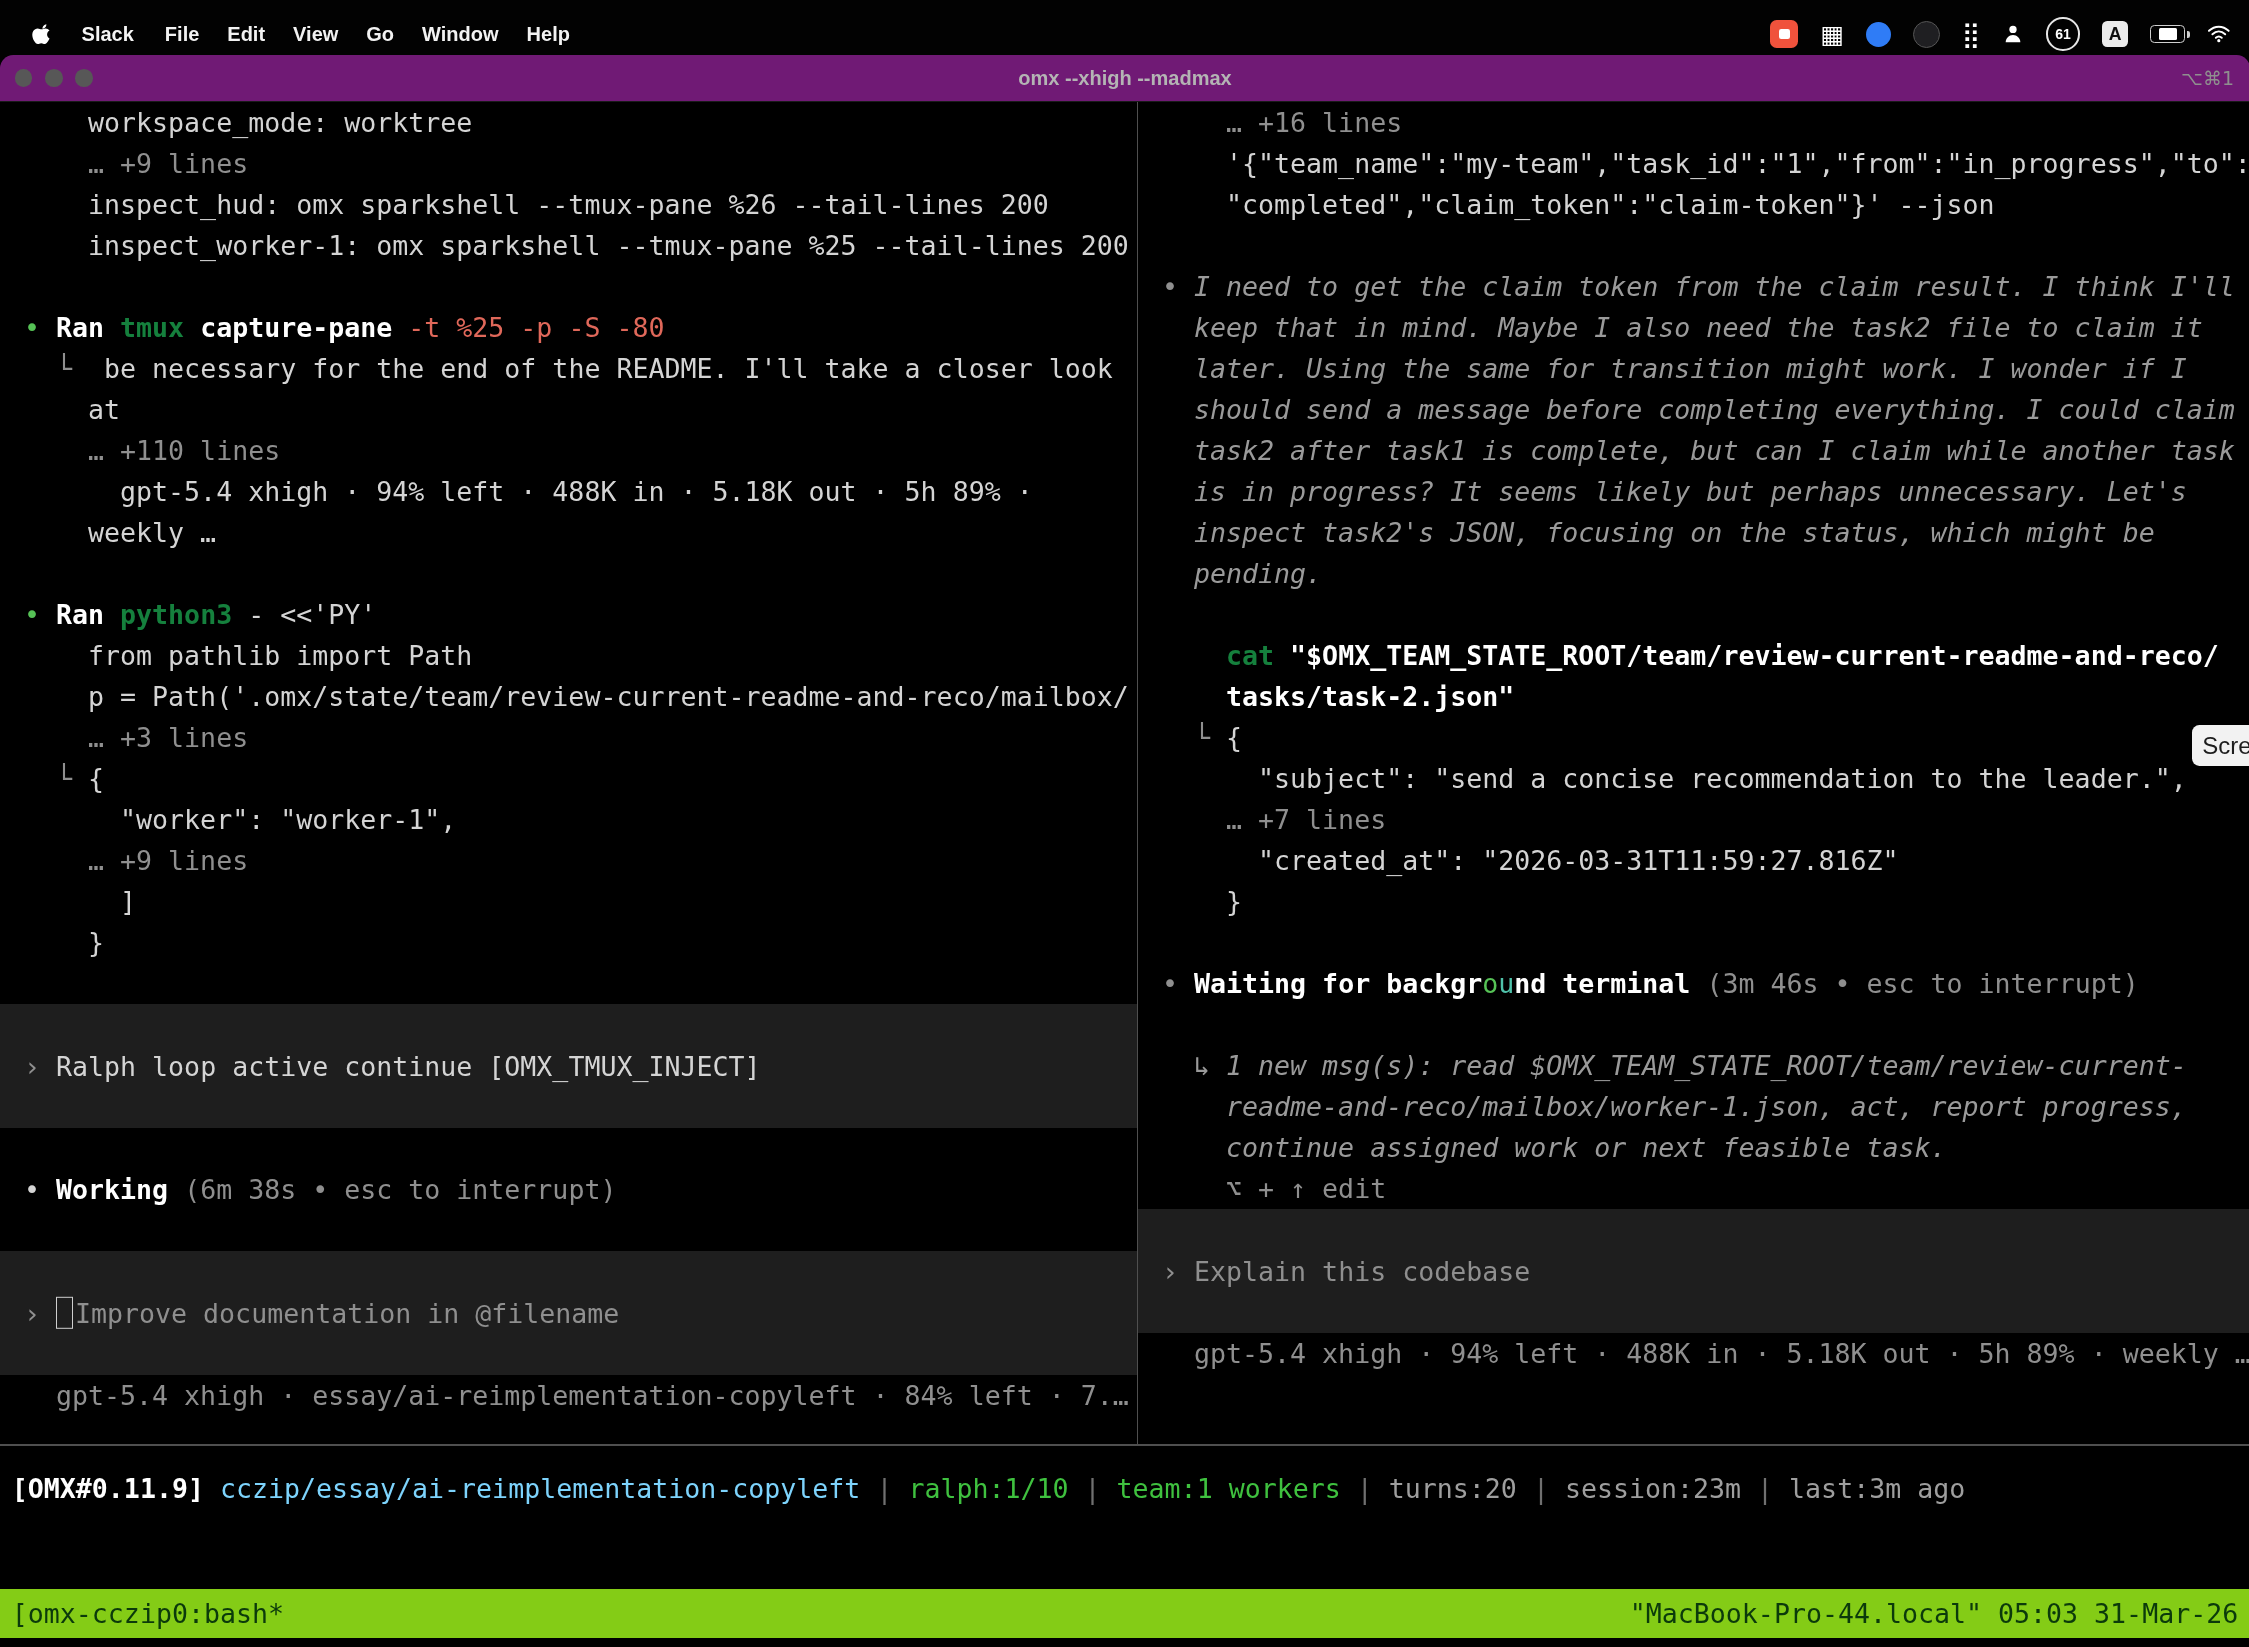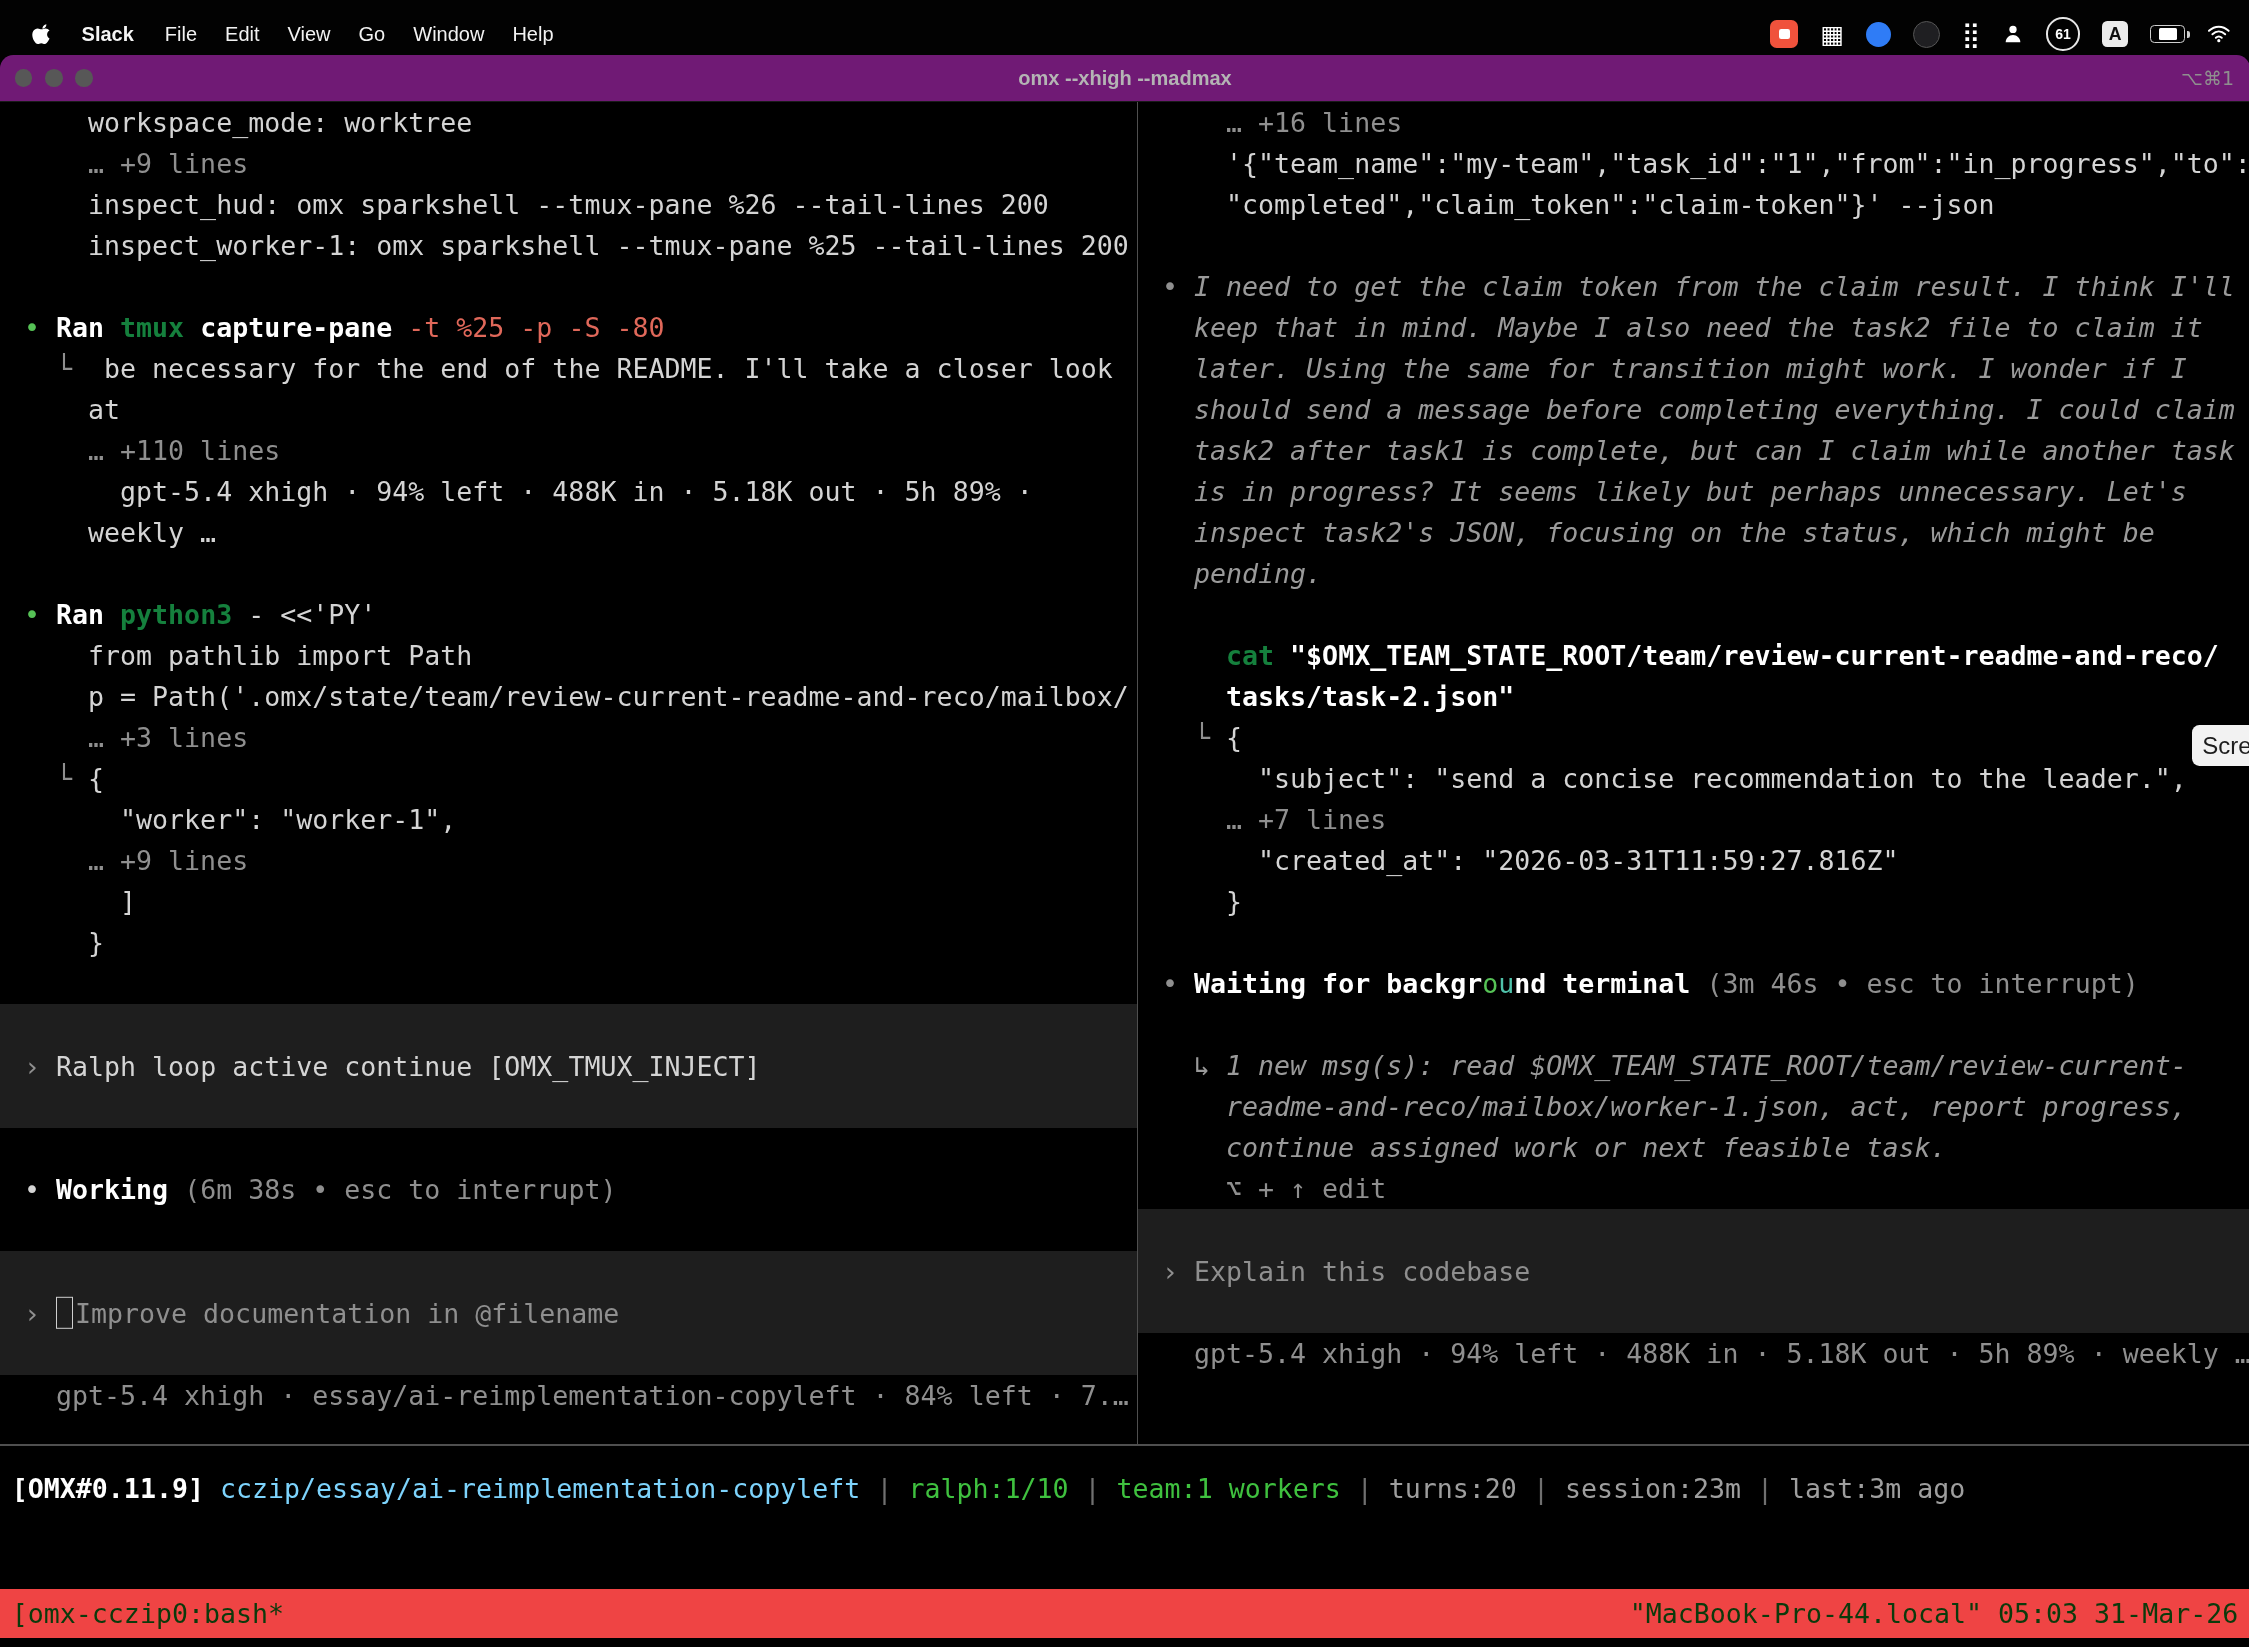--- a/index.html
+++ b/index.html
@@ -4,21 +4,21 @@
 <style>
   html,body{margin:0;padding:0;}
   body{width:2250px;height:1648px;position:relative;background:#000;overflow:hidden;
        font-family:"Liberation Sans","DejaVu Sans",sans-serif;}
 
   
   .menubar{position:absolute;top:0;left:0;right:0;height:68px;background:#020202;color:#f5f5f5;
            display:flex;justify-content:space-between;align-items:center;padding:8px 19px;box-sizing:border-box;}
   .mb-left{display:flex;align-items:center;gap:3px;}
   .apple{display:inline-flex;align-items:center;padding:0 13.3px;}
-  .menu-item{padding:0 14px;font-size:20px;font-weight:400;color:#f2f2f2;}
+  .menu-item{padding:0 14px;font-size:20px;font-weight:700;color:#f2f2f2;}
   .menu-app{font-weight:700;font-size:20px;padding:0 14px;}
   .mb-right{display:flex;align-items:center;gap:22px;}
   .ic{display:inline-flex;align-items:center;justify-content:center;height:32px;color:#fff;}
   .glyph{font-size:25px;font-family:"DejaVu Sans",sans-serif;}
   .rec{width:28px;height:28px;background:#f0523c;border-radius:6.6px;position:relative;}
   .rec-in{width:10.3px;height:10.3px;background:#ffffff;border-radius:2.2px;margin:auto;}
   .dot{width:25px;height:25px;border-radius:50%;}
   .blue{background:#2f7cf6;}
   .dark{background:#1f1f22;border:1.5px solid #555;}
   .ring{width:29.5px;height:29.5px;border:2.2px solid #e6e6e6;border-radius:50%;font-size:14px;font-weight:700;color:#fff;}
@@ -61,21 +61,21 @@
   
   .omx-status{position:absolute;left:0;right:0;top:1366px;height:41px;line-height:41px;
               font-family:"DejaVu Sans Mono","Liberation Mono",monospace;font-size:26.6px;white-space:pre;
               padding-left:11.8px;overflow:hidden;}
   .sep{color:#707070;}
   .sgray{color:#9e9e9e;}
   .sg{color:#3fc13f;}
   .sb{color:#7dd3fc;}
 
   
-  .tmux-bar{position:absolute;left:0;right:0;top:1487px;height:49px;background:#ef4444;color:#0b3a0b;
+  .tmux-bar{position:absolute;left:0;right:0;top:1487px;height:49px;background:#84cc16;color:#0b3a0b;
             display:flex;justify-content:space-between;align-items:center;padding:0 11.8px;box-sizing:border-box;
             font-family:"DejaVu Sans Mono","Liberation Mono",monospace;font-size:26.6px;white-space:pre;}
 
   
   .screen-overlay{position:absolute;top:725px;right:0;width:58px;height:41px;background:#f2f2f2;color:#1d1d1d;
                   border-radius:7.4px 0 0 7.4px;font-size:24px;line-height:41px;padding-left:10.3px;box-sizing:border-box;
                   overflow:hidden;z-index:20;box-shadow:0 1.5px 5.9px rgba(0,0,0,.5);}
 </style>
 </head>
 <body>

